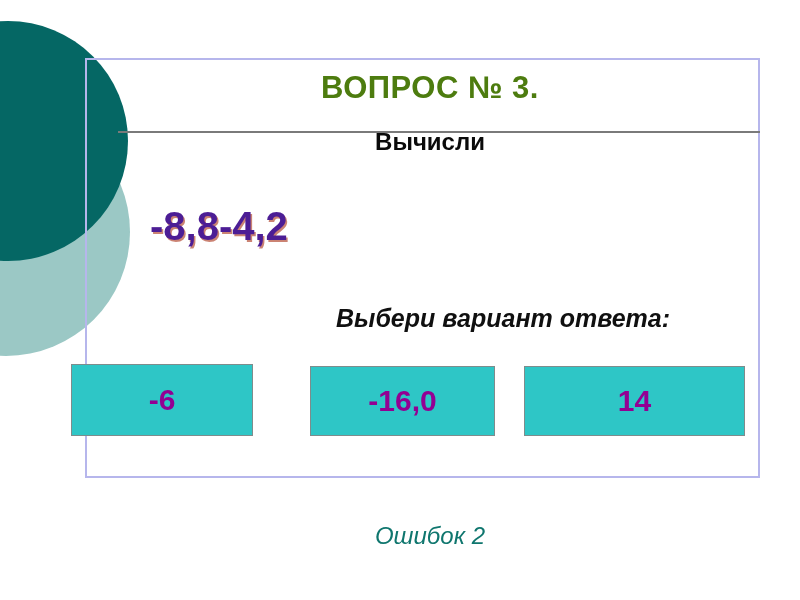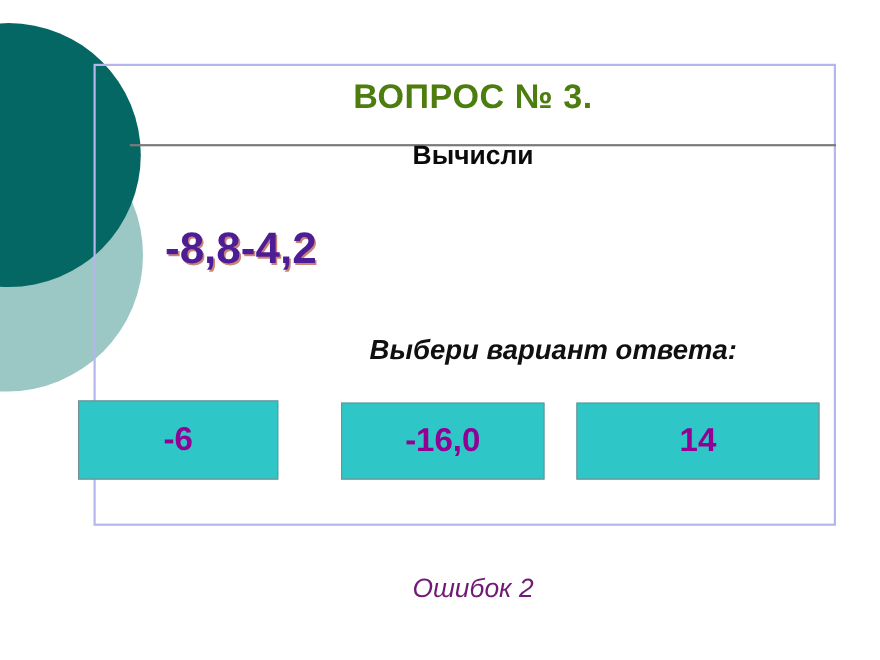--- a/index.html
+++ b/index.html
@@ -164,21 +164,21 @@
 
   
   #error-counter {
     position: absolute;
     left: 150px;
     top: 522px;
     width: 560px;
     text-align: center;
     font-size: 24px;
     font-style: italic;
-    color: #701a75;
+    color: #0f766e;
     z-index: 6;
     white-space: nowrap;
   }
 </style>
 </head>
 <body>
 
 <div id="slide">
 
   <div class="deco-circle" id="circle-light"></div>

